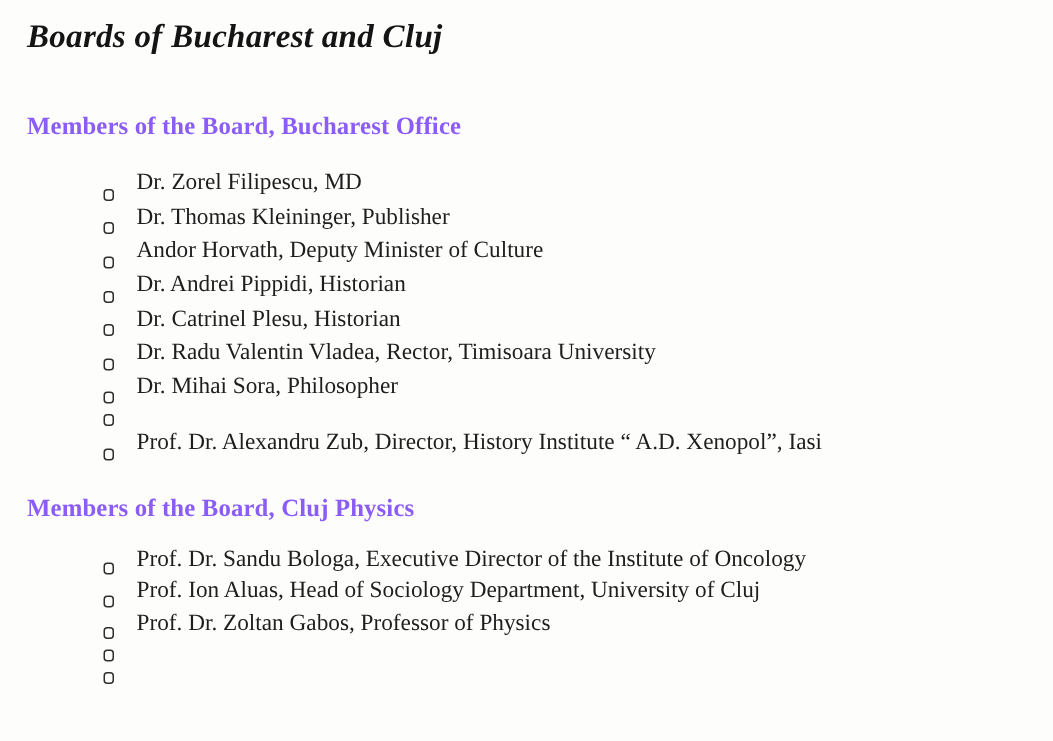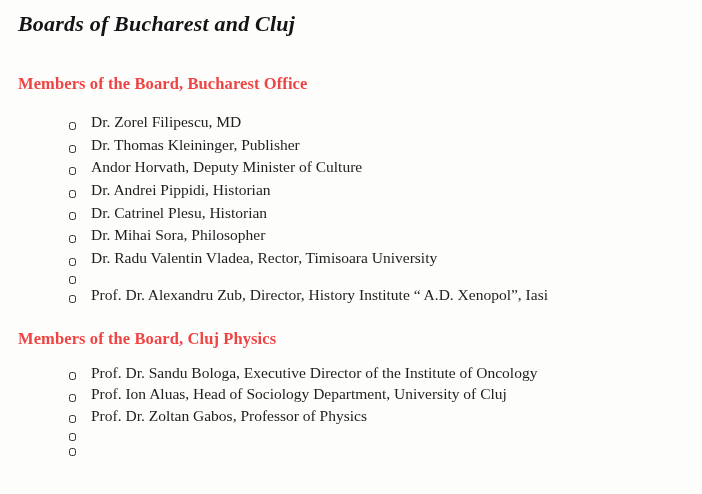--- a/index.html
+++ b/index.html
@@ -24,36 +24,36 @@
     font-weight: bold;
     font-style: italic;
     letter-spacing: 0.2px;
     color: #141414;
     line-height: 1.1;
   }
   h2.section-heading {
     margin: 0;
     font-size: 16.5px;
     font-weight: bold;
-    color: #ef4444;
+    color: #8b5cf6;
     line-height: 1.15;
     letter-spacing: 0.1px;
   }
   .section-bucharest h2.section-heading { margin-top: 39px; }
   .section-cluj h2.section-heading { margin-top: 23px; }
   ul.member-list {
     list-style: none;
     margin: 0;
     padding: 0 0 0 51px;
   }
   .section-bucharest ul.member-list { margin-top: 17px; }
   .section-cluj ul.member-list { margin-top: 13px; }
   ul.member-list li {
     display: flex;
-    align-items: center;
+    align-items: flex-end;
     font-size: 15.5px;
     line-height: 22.6px;
     color: #1e1e1e;
   }
   .section-cluj ul.member-list li { line-height: 21.5px; }
   .bullet {
     flex: 0 0 auto;
     width: 7px;
     height: 8px;
     margin: 7px 15px 0 0;
@@ -89,25 +89,25 @@
         <li>
           <span class="bullet"></span>
           <span class="member-text">Dr. Andrei Pippidi, Historian</span>
         </li>
         <li>
           <span class="bullet"></span>
           <span class="member-text">Dr. Catrinel Plesu, Historian</span>
         </li>
         <li>
           <span class="bullet"></span>
-          <span class="member-text">Dr. Mihai Sora, Philosopher</span>
+          <span class="member-text">Dr. Radu Valentin Vladea, Rector, Timisoara University</span>
         </li>
         <li>
           <span class="bullet"></span>
-          <span class="member-text">Dr. Radu Valentin Vladea, Rector, Timisoara University</span>
+          <span class="member-text">Dr. Mihai Sora, Philosopher</span>
         </li>
         <li>
           <span class="bullet"></span>
         </li>
         <li>
           <span class="bullet"></span>
           <span class="member-text">Prof. Dr. Alexandru Zub, Director, History Institute “ A.D. Xenopol”, Iasi</span>
         </li>
       </ul>
   </section>

